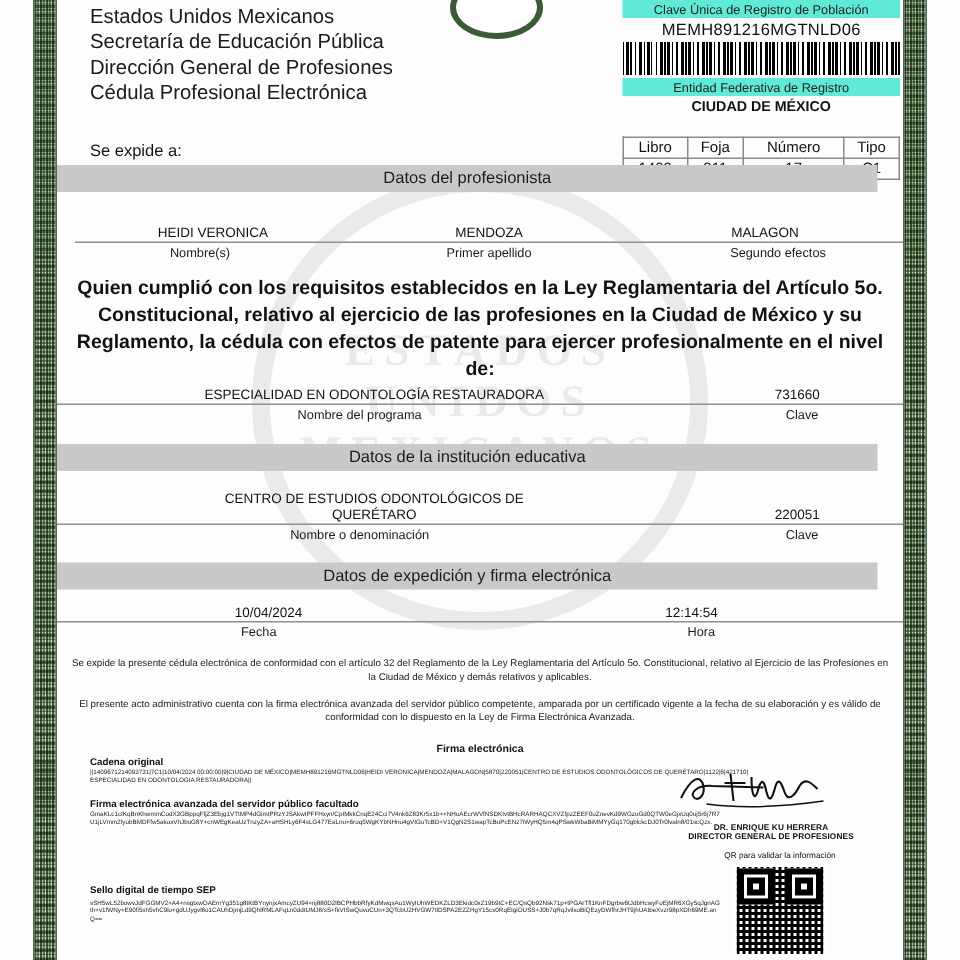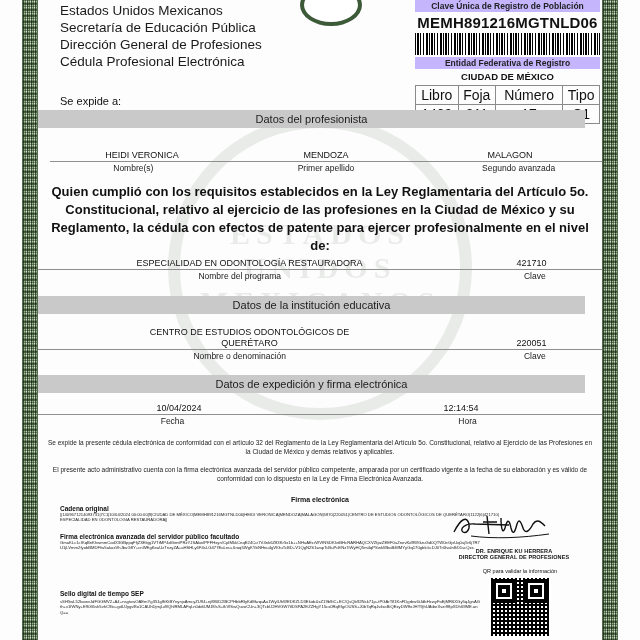--- a/index.html
+++ b/index.html
@@ -117,30 +117,29 @@
   }
 
   .header-right {
     position: absolute;
     right: 2px;
     top: 0px;
     width: 185px;
     text-align: center;
   }
   .grey-bar {
-    background: #c4b5fd;
+    background: #5eead4;
     font-size: 8.5px;
     padding: 1px 0 1px;
     color: #222;
     border: 0;
-    font-weight: bold;
   }
   .curp-value {
-    font-size: 15px;
-    font-weight: bold;
+    font-size: 11px;
+    font-weight: normal;
     letter-spacing: .2px;
     padding: 2px 0 1px;
   }
   .barcode {
     height: 22px;
     width: 100%;
     background: repeating-linear-gradient(90deg,
       #000 0px, #000 1px, #fff 1px, #fff 2px,
       #000 2px, #000 4px, #fff 4px, #fff 5px,
       #000 5px, #000 6px, #fff 6px, #fff 8px,
@@ -149,21 +148,22 @@
     margin: 1px 0 2px;
   }
   .entity-name {
     font-size: 9.5px;
     font-weight: bold;
     padding: 2px 0 3px;
   }
   table.reg {
     width: 100%;
     border-collapse: collapse;
-    font-size: 14px;
+    font-size: 10px;
+    margin-top: 11px;
   }
   table.reg td, table.reg th {
     border: 1px solid #8a8a8a;
     text-align: center;
     padding: 1px 0;
     font-weight: normal;
   }
   table.reg th { font-weight: normal; }
 
   .se-expide {
@@ -346,30 +346,30 @@
 
     <div class="fieldrow" style="top:150px;padding-left:12px;">
       <div class="field-line">
         <div class="fcell" style="flex:1">HEIDI VERONICA</div>
         <div class="fcell" style="flex:1">MENDOZA</div>
         <div class="fcell" style="flex:1">MALAGON</div>
       </div>
       <div class="caprow">
         <div class="fcap" style="flex:1">Nombre(s)</div>
         <div class="fcap" style="flex:1">Primer apellido</div>
-        <div class="fcap" style="flex:1">Segundo avanzada</div>
+        <div class="fcap" style="flex:1">Segundo efectos</div>
       </div>
     </div>
 
     <div class="body-para" style="top:183px;">Quien cumplió con los requisitos establecidos en la Ley Reglamentaria del Artículo 5o. Constitucional, relativo al ejercicio de las profesiones en la Ciudad de México y su Reglamento, la cédula con efectos de patente para ejercer profesionalmente en el nivel de:</div>
 
     <div class="fieldrow" style="top:258px;">
       <div class="field-line">
         <div class="fcell" style="flex:3">ESPECIALIDAD EN ODONTOLOGÍA RESTAURADORA</div>
-        <div class="fcell" style="flex:1">421710</div>
+        <div class="fcell" style="flex:1">731660</div>
       </div>
       <div class="caprow">
         <div class="fcap" style="flex:3">Nombre del programa</div>
         <div class="fcap" style="flex:1">Clave</div>
       </div>
     </div>
 
     <div class="section-bar" style="top:296px;">Datos de la institución educativa</div>
 
     <div class="fieldrow" style="top:327px;">

